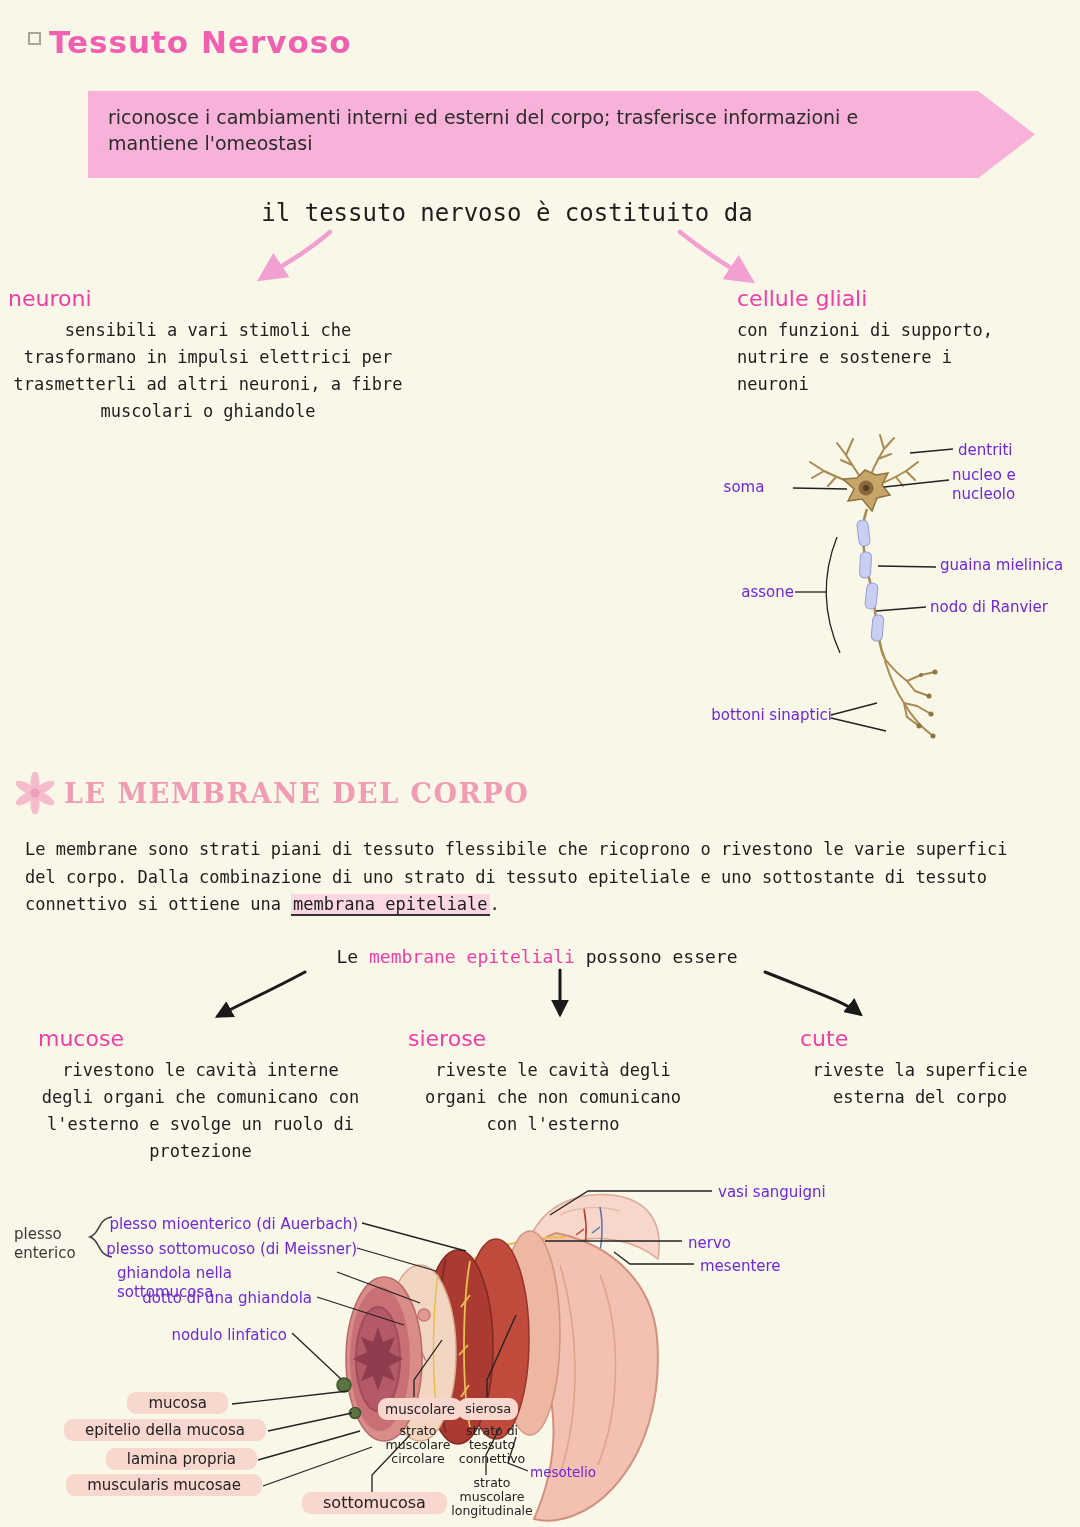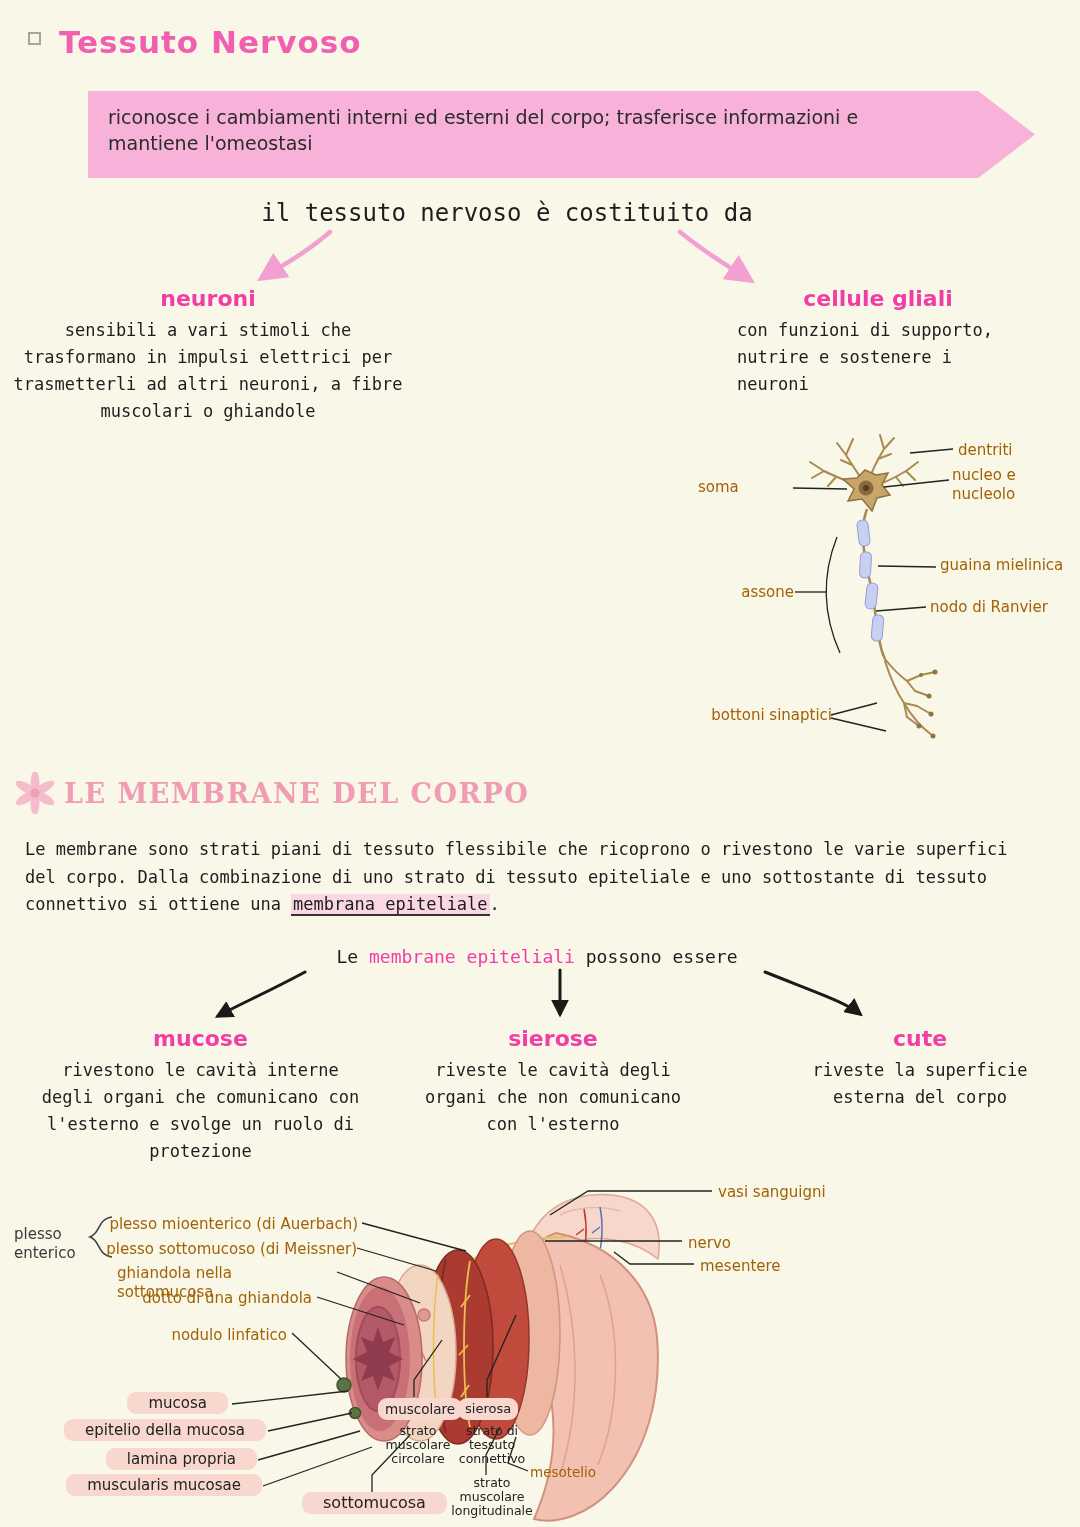--- a/index.html
+++ b/index.html
@@ -1,41 +1,41 @@
 <!DOCTYPE html>
 <html style="--page_bg: #f9f7e8; --accent_pink: #f05fb0; --banner_pink: #f8b1d8; --hot_pink: #f23da6; --soft_pink: #ef9cb4; --highlight_pink: #fbd7e4; --label_bg: #f8d7cf;"><head>
 <meta charset="utf-8">
 <style>
   *{margin:0;padding:0;box-sizing:border-box}
   html,body{background:#d9d6c8}
   .page{position:relative;width:1080px;height:1527px;margin:0 auto;background:var(--page_bg,#f9f7e8);
         font-family:"DejaVu Sans Mono",monospace;color:#1d1d1d;overflow:hidden}
   .abs{position:absolute}
 
-  .nt-title{position:absolute;left:28px;top:24px;display:flex;align-items:flex-start;gap:18px}
+  .nt-title{position:absolute;left:28px;top:24px;display:flex;align-items:flex-start;gap:8px}
   .sq{width:13px;height:13px;border:2.5px solid #a9a698;margin-top:8px}
   .nt-title-text{font-family:"DejaVu Sans",sans-serif;font-weight:bold;font-size:31px;
         color:var(--accent_pink,#f05fb0);letter-spacing:1px}
 
   .banner{position:absolute;left:88px;top:91px;width:947px;background:var(--banner_pink,#f8b1d8);
         clip-path:polygon(0 0,94% 0,100% 50%,94% 100%,0 100%);
         padding:13px 160px 22px 20px;font-family:"DejaVu Sans",sans-serif;font-size:19px;
         line-height:26px;color:#2b2b2b}
 
   .intro{position:absolute;left:0;top:199px;width:1014px;text-align:center;font-size:24px}
 
-  .blocktitle{font-family:"DejaVu Sans",sans-serif;font-weight:bold;font-size:22px;
-        color:var(--hot_pink,#f23da6);text-align:center;margin-bottom:6px}
+  .blocktitle{font-family:"DejaVu Sans",sans-serif;font-weight:normal;font-size:22px;
+        color:var(--hot_pink,#f23da6);text-align:left;margin-bottom:6px}
   .bodytext{font-size:17px;line-height:27px}
 
   .neuroni{position:absolute;left:8px;top:286px;width:400px;text-align:center}
   .glial{position:absolute;left:737px;top:286px;width:282px}
   .glial p{text-align:left}
 
-  .nlab{position:absolute;font-family:"DejaVu Sans",sans-serif;font-size:15px;line-height:19px;color:#a16207}
+  .nlab{position:absolute;font-family:"DejaVu Sans",sans-serif;font-size:15px;line-height:19px;color:#6d28d9}
   .pill{position:absolute;font-family:"DejaVu Sans",sans-serif;font-size:15px;line-height:18px;
         background:var(--label_bg,#f8d7cf);border-radius:9px;padding:2px 21px;color:#222;white-space:nowrap}
   .tiny{position:absolute;font-family:"DejaVu Sans",sans-serif;font-size:12.5px;line-height:14px;
         text-align:center;color:#222}
 
   .mem-head{position:absolute;left:14px;top:772px;display:flex;align-items:center;gap:8px}
   .mem-title{font-family:"DejaVu Serif",serif;font-weight:bold;font-size:27px;
         color:var(--soft_pink,#ef9cb4);letter-spacing:1.5px}
   .para{position:absolute;left:25px;top:836px;width:1020px;font-size:17px;line-height:27.5px}
   .hl{background:var(--highlight_pink,#fbd7e4);border-bottom:2px solid #333;padding:0 2px}
@@ -121,21 +121,21 @@
       <path d="M236,142 L178,141"></path>
       <path d="M95,167 L127,167"></path>
       <path d="M137,112 Q114,170 140,228"></path>
       <path d="M226,182 L176,186"></path>
       <path d="M131,290 L177,278 M131,293 L186,306"></path>
     </g>
   </svg>
 
   <div class="nlab" style="left:958px;top:441px">dentriti</div>
   <div class="nlab" style="left:952px;top:466px;width:92px">nucleo e nucleolo</div>
-  <div class="nlab" style="left:698px;top:478px;width:92px;text-align:left">soma</div>
+  <div class="nlab" style="left:698px;top:478px;width:92px;text-align:center">soma</div>
   <div class="nlab" style="left:940px;top:556px">guaina mielinica</div>
   <div class="nlab" style="left:700px;top:583px;width:94px;text-align:right">assone</div>
   <div class="nlab" style="left:930px;top:598px">nodo di Ranvier</div>
   <div class="nlab" style="left:702px;top:706px;width:130px;text-align:right">bottoni sinaptici</div>
 
   <div class="mem-head">
     <svg width="42" height="42" viewBox="0 0 42 42">
       <g transform="translate(21,21)" fill="#f5bccb">
         <ellipse rx="4.5" ry="12" cy="-10"></ellipse>
         <ellipse rx="4.5" ry="12" cy="-10" transform="rotate(60)"></ellipse>

